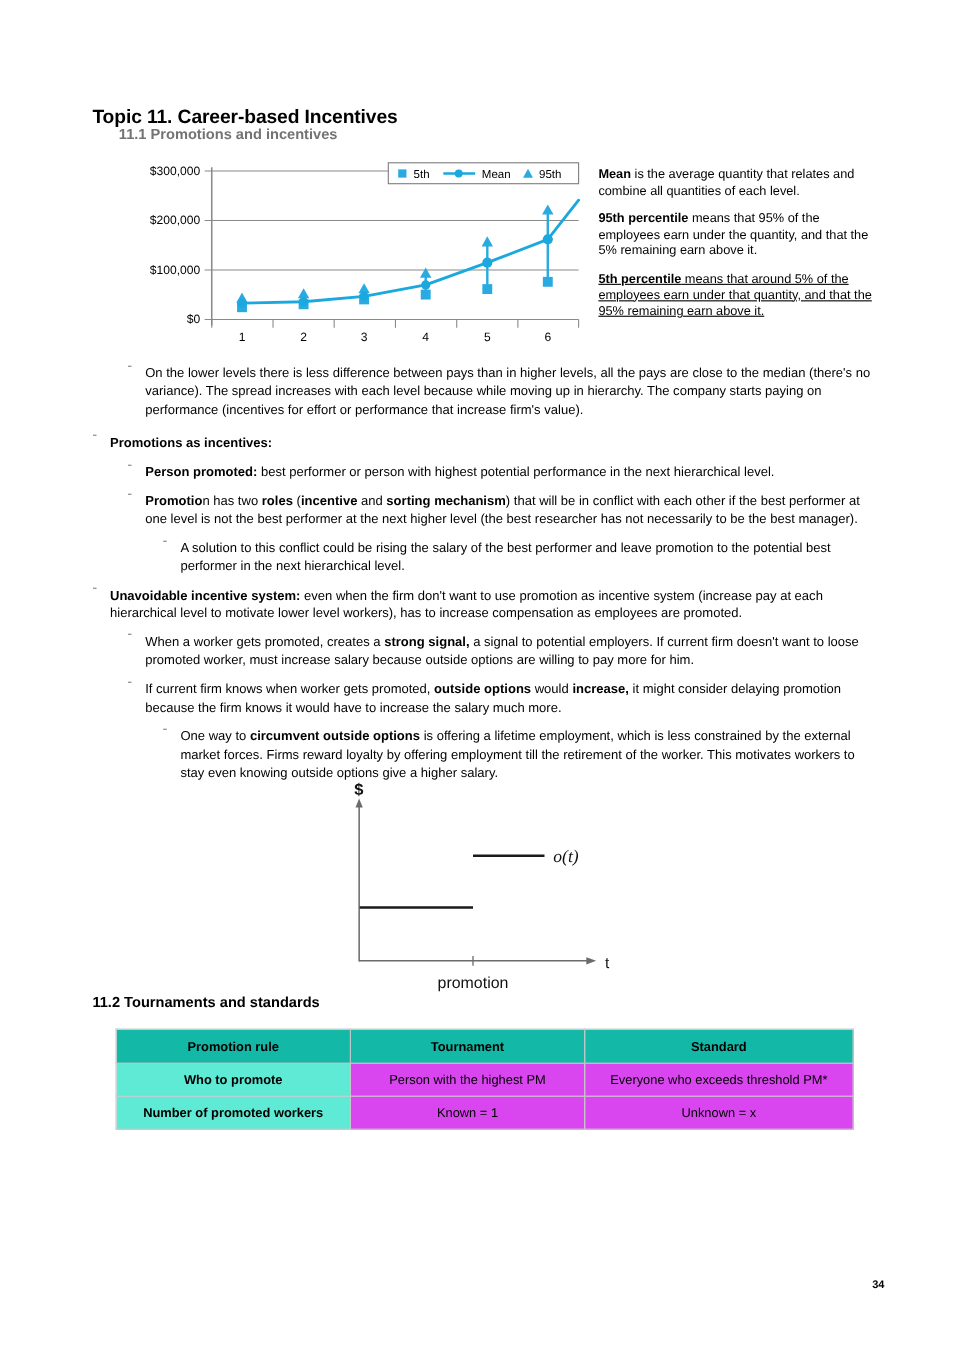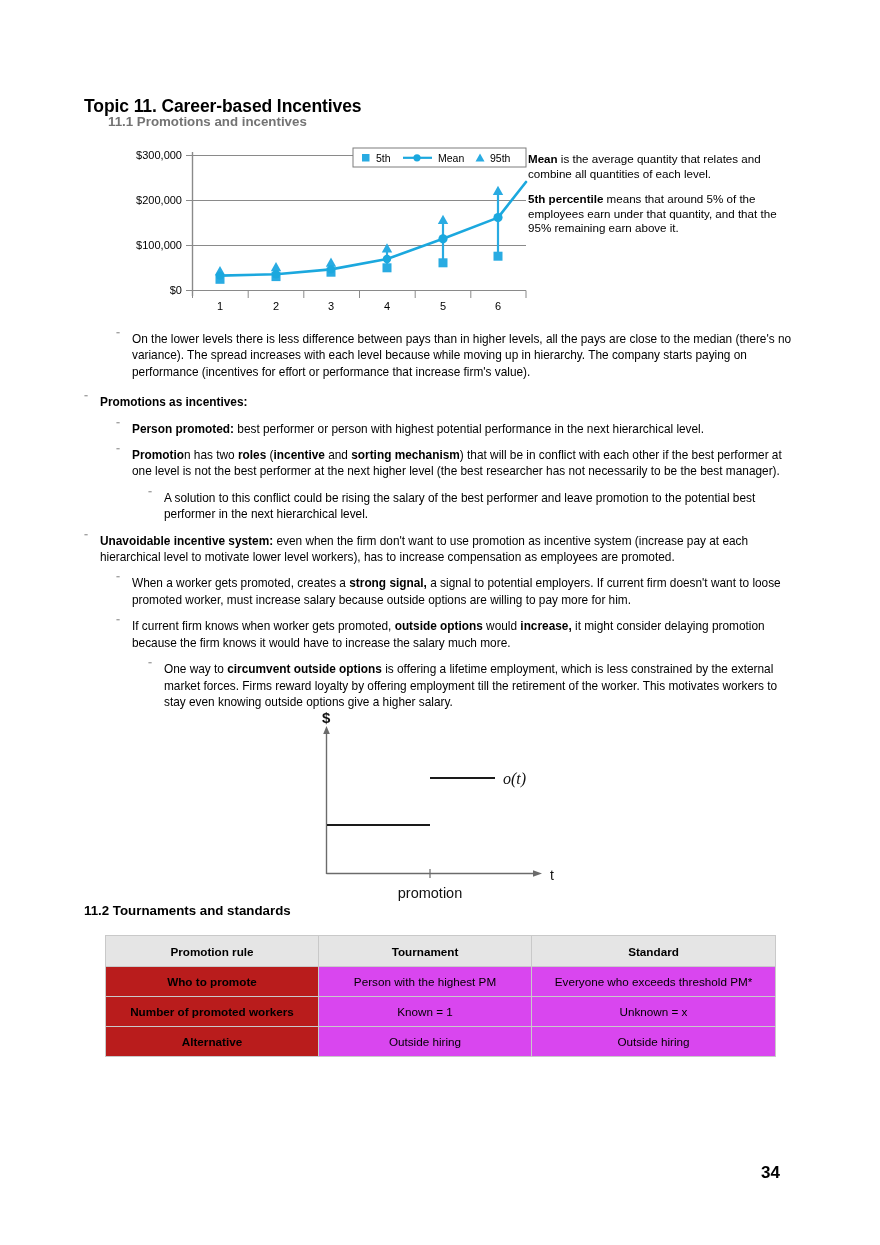--- a/index.html
+++ b/index.html
@@ -56,29 +56,29 @@
     position: absolute;
     left: 110px;
     top: 146px;
     width: 420px;
     height: 168px;
   }
   .chart-svg { display: block; }
 
   .chart-notes {
     position: absolute;
-    left: 528px;
+    left: 544px;
     top: 152px;
     width: 256px;
     font-size: 11.6px;
     line-height: 14.6px;
     color: #000;
   }
   .chart-notes p { margin: 0 0 11px 0; }
-  .chart-notes p:last-child { margin-bottom: 2px; }
+  .chart-notes p:last-child { margin-bottom: 2px; text-decoration: underline; }
 
   
   .body-text {
     position: absolute;
     left: 84px;
     top: 331px;
     width: 714px;
     font-size: 11.85px;
     line-height: 16.4px;
     color: #000;
@@ -129,40 +129,40 @@
   table.cmp td, table.cmp th {
     border: 1px solid #c9c9c9;
     height: 29px;
     font-size: 11.7px;
     text-align: center;
     vertical-align: middle;
     padding: 0 4px;
     color: #000;
   }
   table.cmp thead th {
-    background: #e5e5e5;
+    background: #14b8a6;
     font-weight: bold;
     height: 30px;
   }
   table.cmp tbody td:first-child {
-    background: #b91c1c;
+    background: #5eead4;
     font-weight: bold;
     width: 213px;
   }
   table.cmp tbody td.v { background: #d946ef; width: 213px; }
   table.cmp col.c1 { width: 213px; }
   table.cmp col.c2 { width: 213px; }
   table.cmp col.c3 { width: 244px; }
 
   
   .pageno {
     position: absolute;
-    right: 100px;
+    right: 76px;
     top: 1163px;
-    font-size: 17px;
+    font-size: 10px;
     font-weight: bold;
     color: #000;
     text-align: center;
   }
 </style>
 </head>
 <body>
 
 <div class="page">
 
@@ -251,20 +251,21 @@
         <circle cx="307" cy="11.8" r="3.6" fill="#1BA8DE"></circle>
         <text x="328" y="16" font-family="Liberation Sans, sans-serif" font-size="10.5" fill="#000">Mean</text>
         <polygon points="370,7.5 374.5,15.5 365.5,15.5" fill="#29ABE2"></polygon>
         <text x="380" y="16" font-family="Liberation Sans, sans-serif" font-size="10.5" fill="#000">95th</text>
       </g>
     </svg>
   </div>
 
   <div class="chart-notes">
     <p><b>Mean</b><span> is the average quantity that relates and combine all quantities of each level.</span></p>
+    <p><b>95th percentile</b><span> means that 95% of the employees earn under the quantity, and that the 5% remaining earn above it.</span></p>
     <p><b>5th percentile</b><span> means that around 5% of the employees earn under that quantity, and that the 95% remaining earn above it.</span></p>
   </div>
 
   <div class="body-text">
 
     <div class="li lvl2-top">
       <span class="dash">⁻</span>
       <span class="txt">On the lower levels there is less difference between pays than in higher levels, all the pays are close to the median (there's no variance). The spread increases with each level because while moving up in hierarchy. The company starts paying on performance (incentives for effort or performance that increase firm's value).</span>
     </div>
 
@@ -352,24 +353,19 @@
         <tr>
           <td>Who to promote</td>
           <td class="v">Person with the highest PM</td>
           <td class="v">Everyone who exceeds threshold PM*</td>
         </tr>
         <tr>
           <td>Number of promoted workers</td>
           <td class="v">Known = 1</td>
           <td class="v">Unknown = x</td>
         </tr>
-        <tr>
-          <td>Alternative</td>
-          <td class="v">Outside hiring</td>
-          <td class="v">Outside hiring</td>
-        </tr>
       </tbody>
     </table>
   </div>
 
   <div class="pageno">34</div>
 
 </div>
 
 </body></html>

